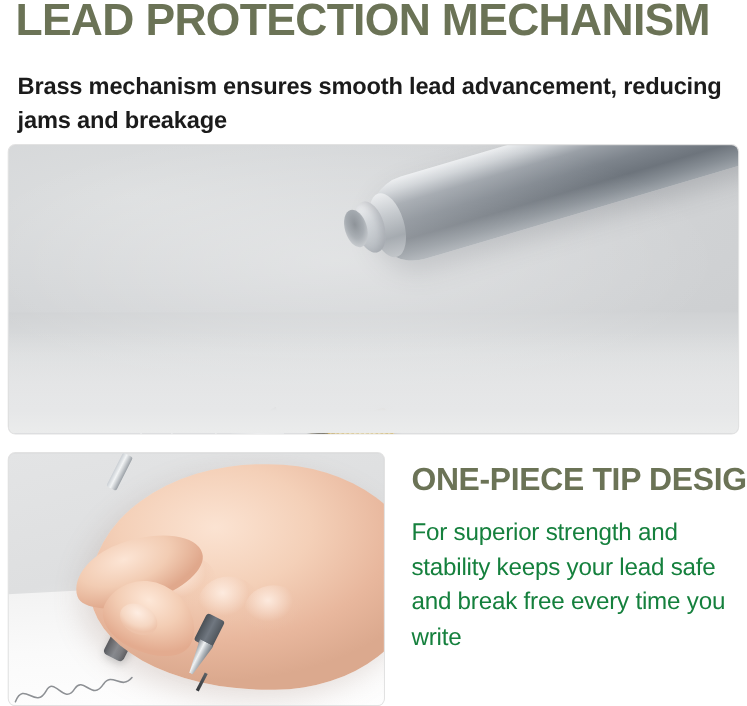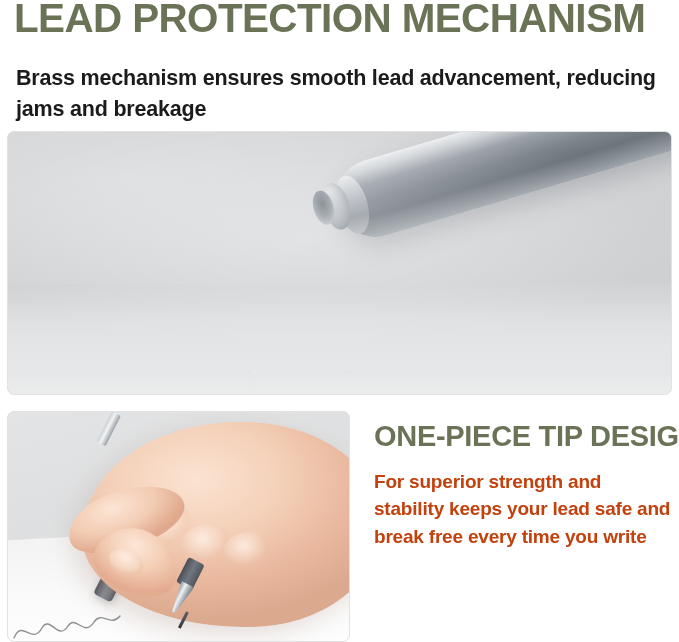--- a/index.html
+++ b/index.html
@@ -396,23 +396,23 @@
     font-weight: 700;
     letter-spacing: -0.3px;
     color: #6b7356;
     white-space: nowrap;
   }
   .side-copy {
     position: absolute;
     left: 374px;
     top: 468px;
     width: 300px;
-    font-size: 19px;
-    font-weight: 700;
-    color: #c2410c;
+    font-size: 22px;
+    font-weight: 400;
+    color: #15803d;
     line-height: 1.44;
     letter-spacing: -0.2px;
   }
 </style>
 </head>
 <body>
 
 <div class="headline">LEAD PROTECTION MECHANISM</div>
 
 <div class="subcopy">Brass mechanism ensures smooth lead advancement, reducing jams and breakage</div>

